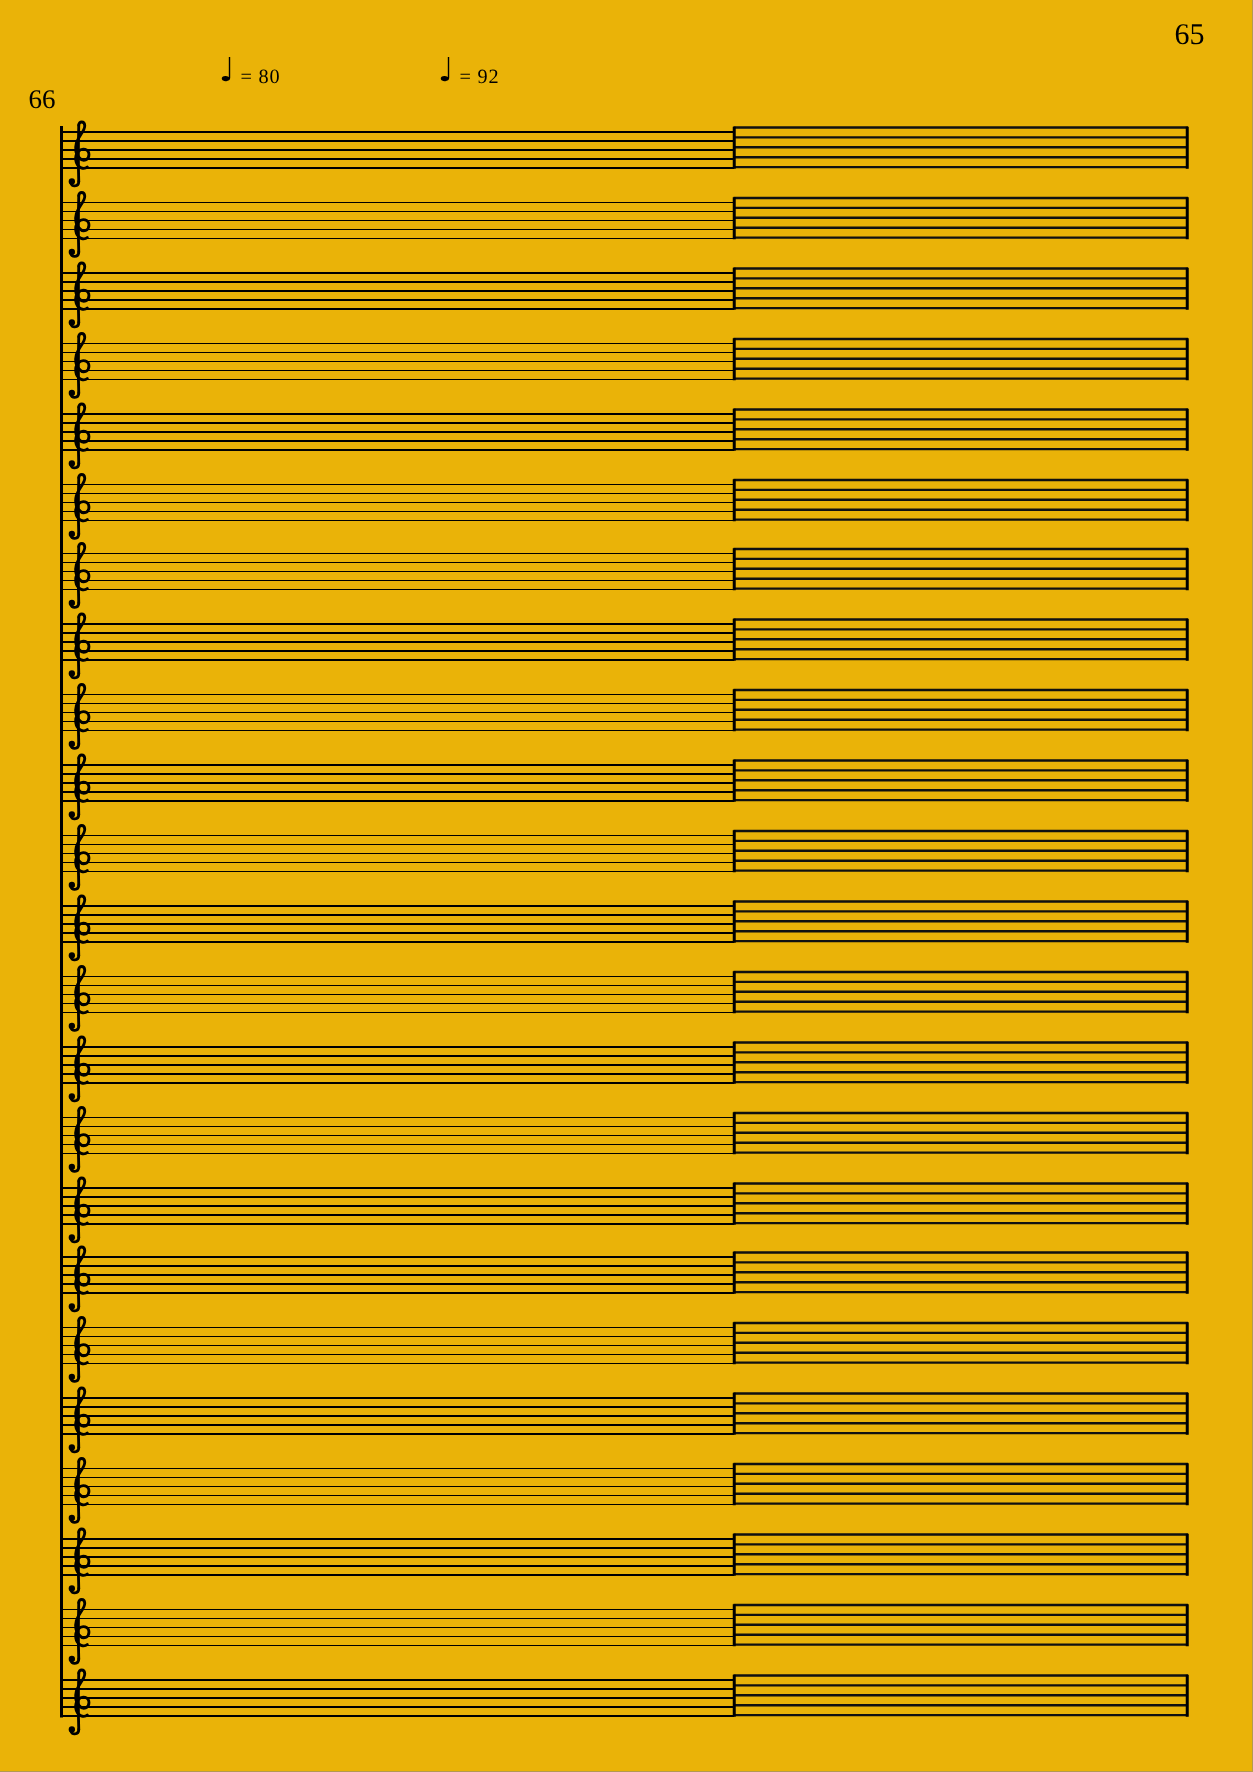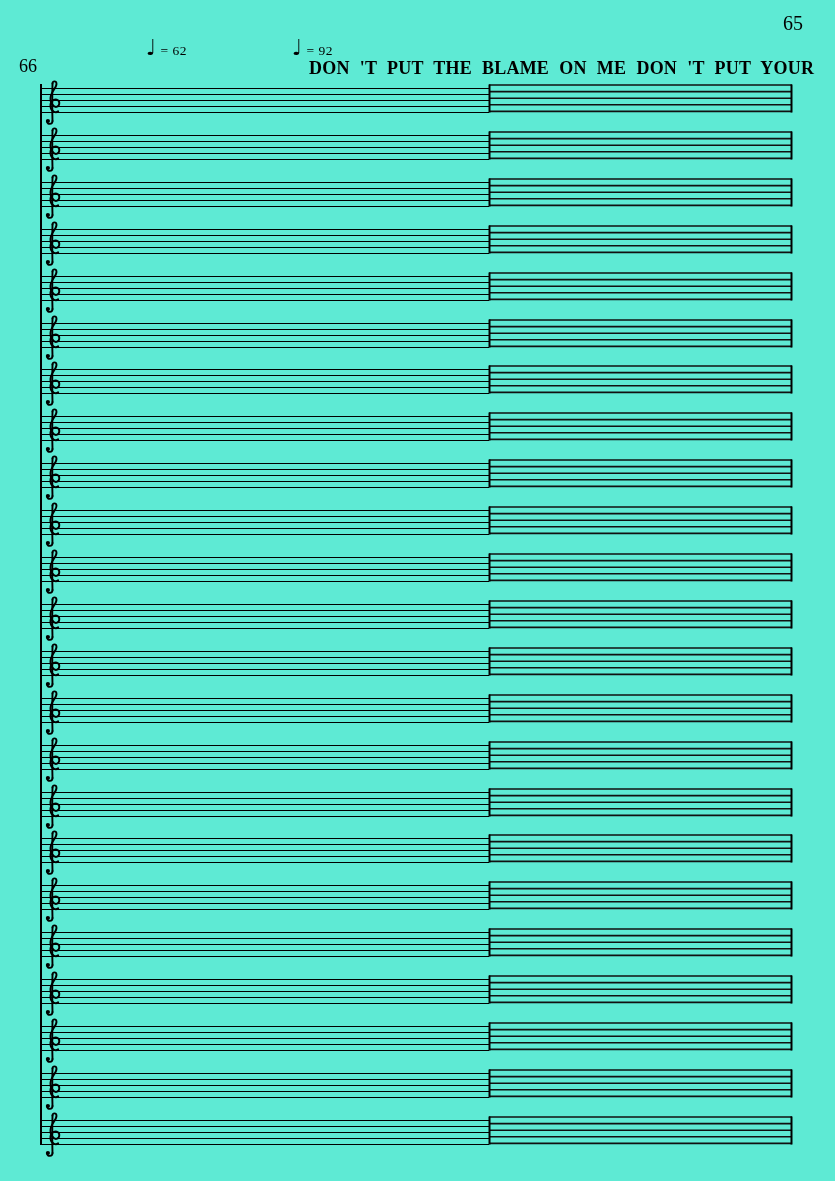--- a/index.html
+++ b/index.html
@@ -1,19 +1,19 @@
 <!DOCTYPE html>
 <html><head>
 <meta charset="utf-8">
 <style>
   html,body{margin:0;padding:0;background:#888;}
   .page{
     position:relative;
     width:835px;height:1181px;
-    background:#5eead4;
+    background:#eab308;
     overflow:hidden;
     font-family:"Liberation Serif", serif;
     color:#000;
     margin:0 auto;
   }
   .page-number{
     position:absolute;left:783px;top:13px;
     font-size:20px;line-height:20px;
   }
   .measure-number{
@@ -69,32 +69,31 @@
     </symbol>
   </defs>
 </svg>
 
 <div class="page">
 
   <div class="page-number">65</div>
 
   <div class="tempo-mark tempo-1">
     <span class="note-glyph">♩</span>
-    <span class="tempo-text">= 62</span>
+    <span class="tempo-text">= 80</span>
   </div>
 
   <div class="tempo-mark tempo-2">
     <span class="note-glyph">♩</span>
     <span class="tempo-text">= 92</span>
   </div>
 
   <div class="measure-number">66</div>
 
 
-  <div class="lyric lyric-2">DON 'T PUT THE BLAME ON ME DON 'T PUT YOUR</div>
 
   <div class="staff-system">
     <div class="system-left-line"></div>
 
   <div class="staff-row" style="top: 78px;">
     <svg width="755" height="52" viewBox="0 0 755 52">
       <use href="#treble-clef" x="2" y="2" width="20" height="46"></use>
       <g stroke="#000" stroke-width="1" shape-rendering="crispEdges">
         <line x1="0" y1="10" x2="449" y2="10"></line>
         <line x1="0" y1="16" x2="449" y2="16"></line>

